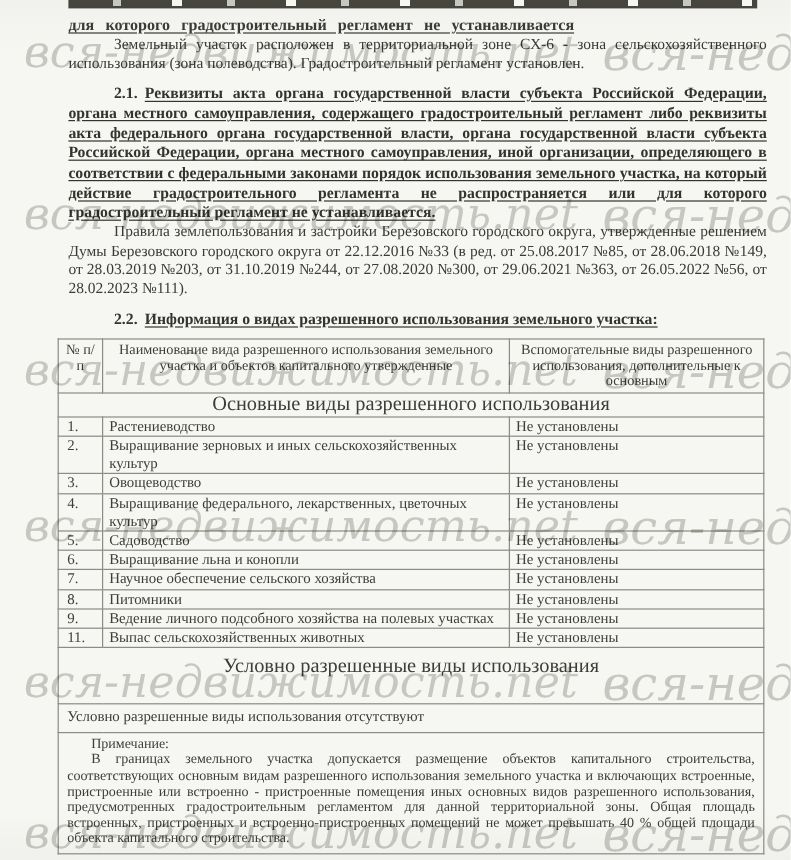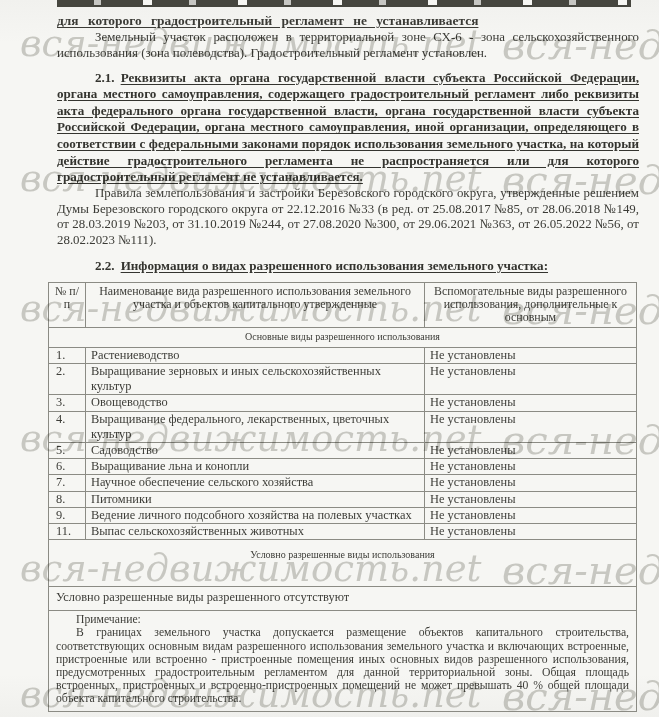--- a/index.html
+++ b/index.html
@@ -48,21 +48,21 @@
     width:588px;table-layout:fixed;
     border-collapse:collapse;
     font-size:12.3px;color:#3d3d38;
   }
   table.uses th,table.uses td{border:1px solid #8b8b84;}
   table.uses thead th{
     font-weight:normal;font-size:11.9px;line-height:13.1px;
     padding:2px 6px 3px;text-align:center;vertical-align:top;
   }
   td.section-cell{
-    text-align:center;padding:2px 2px 3px;font-size:10px;line-height:14px;
+    text-align:center;padding:2px 2px 3px;font-size:17px;line-height:14px;
   }
   td.section-cell.tall{padding:8px 2px 24px;}
   tbody.main-rows td{padding:0 5px;line-height:15.2px;font-size:12.4px;vertical-align:top;}
   tbody.main-rows td.num{padding-left:7px;}
   td.absent-cell{padding:3px 7px 5px;font-size:12.4px;}
   td.note-cell{
     padding:2px 7px 5px;font-size:11.7px;line-height:13.2px;text-align:justify;vertical-align:top;margin-left:33px;
   }
   td.note-cell .note-label{margin-left:20px;}
   td.note-cell p{margin:0;text-indent:20px;text-align:justify;}
@@ -172,21 +172,21 @@
             <td class="num">11.</td>
             <td class="name">Выпас сельскохозяйственных животных</td>
             <td class="aux">Не установлены</td>
           </tr>
         </tbody>
       <tbody>
         <tr>
           <td class="section-cell tall" colspan="3">Условно разрешенные виды использования</td>
         </tr>
         <tr>
-          <td class="absent-cell" colspan="3">Условно разрешенные виды разрешенного отсутствуют</td>
+          <td class="absent-cell" colspan="3">Условно разрешенные виды использования отсутствуют</td>
         </tr>
         <tr>
           <td class="note-cell" colspan="3">
             <div class="note-label">Примечание:</div>
             <p>В границах земельного участка допускается размещение объектов капитального строительства, соответствующих основным видам разрешенного использования земельного участка и включающих встроенные, пристроенные или встроенно - пристроенные помещения иных основных видов разрешенного использования, предусмотренных градостроительным регламентом для данной территориальной зоны. Общая площадь встроенных, пристроенных и встроенно-пристроенных помещений не может превышать 40 % общей площади объекта капитального строительства.</p>
           </td>
         </tr>
       </tbody>
     </table>
 

